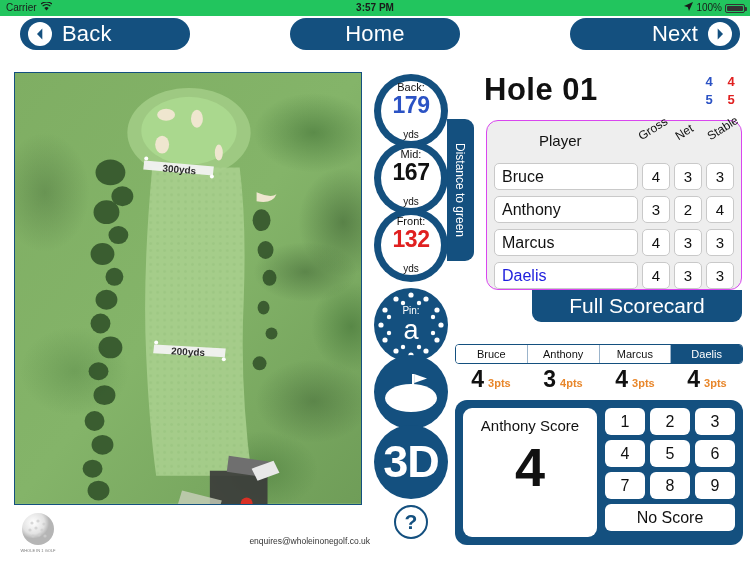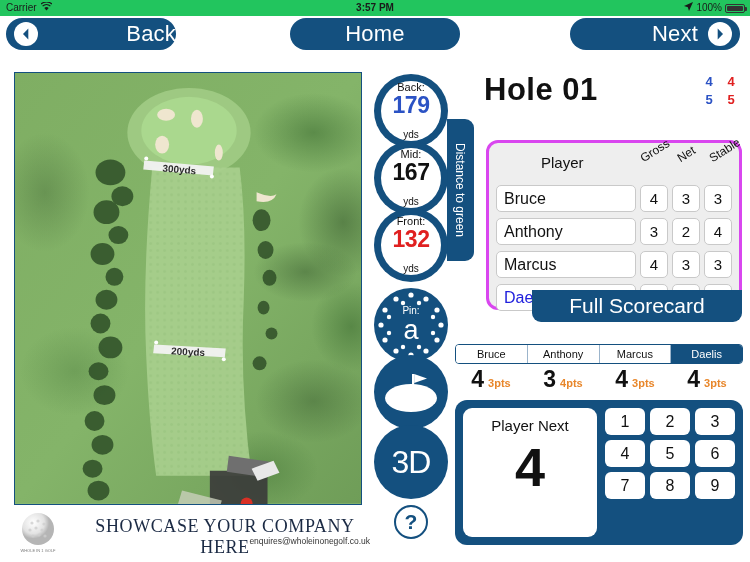--- a/index.html
+++ b/index.html
@@ -32,21 +32,21 @@
 
   
   #top-nav { position: absolute; top: 16px; left: 0; width: 750px; height: 36px; }
   .nav-btn {
     position: absolute; top: 2px; height: 32px;
     background: #14507f; border-radius: 16px;
     display: flex; align-items: center; justify-content: center;
     color: #ffffff; font-size: 22px; letter-spacing: .2px;
     cursor: pointer; user-select: none;
   }
-  #btn-back { left: 6px; width: 170px; justify-content: space-between; padding-left: 8px; gap: 10px; }
+  #btn-back { left: 20px; width: 170px; justify-content: flex-start; padding-left: 8px; gap: 10px; }
   #btn-home { left: 290px; width: 170px; }
   #btn-next { right: 10px; width: 170px; justify-content: flex-end; padding-right: 8px; gap: 10px; }
   .nav-chevron {
     width: 24px; height: 24px; border-radius: 50%; background: #ffffff;
     display: flex; align-items: center; justify-content: center; flex: none;
   }
   .nav-chevron svg { display: block; }
 
   
   #course-map {
@@ -97,21 +97,21 @@
 
   #green-button {
     position: absolute; left: 374px; top: 355px; width: 74px; height: 74px;
     border-radius: 50%; background: #14507f; cursor: pointer;
     display: flex; align-items: center; justify-content: center;
   }
   #hole3d-button {
     position: absolute; left: 374px; top: 425px; width: 74px; height: 74px;
     border-radius: 50%; background: #14507f; cursor: pointer;
     display: flex; align-items: center; justify-content: center;
-    color: #ffffff; font-size: 32px; font-weight: normal; letter-spacing: -1px;
+    color: #ffffff; font-size: 45px; font-weight: bold; letter-spacing: -1px;
   }
   #help-button {
     position: absolute; left: 394px; top: 505px; width: 34px; height: 34px;
     border-radius: 50%; border: 2px solid #14507f; background: #ffffff;
     display: flex; align-items: center; justify-content: center;
     color: #14507f; font-size: 21px; font-weight: bold; cursor: pointer;
   }
 
   
   #hole-title {
@@ -122,21 +122,21 @@
     position: absolute; right: 8px; top: 74px;
     display: grid; grid-template-columns: 22px 22px; grid-auto-rows: 18px;
     font-size: 13px; font-weight: bold; text-align: center;
   }
   .stat-blue { color: #2b52c4; }
   .stat-red  { color: #e02020; }
 
   
   #scorecard-panel {
     position: absolute; left: 486px; top: 120px; width: 256px; height: 170px;
-    background: #eeeeee; border: 3px solid #d946ef; border-radius: 12px; margin-top: 20px;
+    background: #eeeeee; border: 1px solid #d946ef; border-radius: 12px;
   }
   #scorecard-head { position: relative; height: 40px; }
   #head-player {
     position: absolute; left: 52px; top: 11px; font-size: 15px; color: #111;
   }
   .head-rot {
     position: absolute; top: 8px; font-size: 12px; color: #111;
     transform: rotate(-32deg); transform-origin: left bottom; white-space: nowrap;
   }
   #head-gross { left: 156px; }
@@ -516,39 +516,40 @@
     <span class="pp-pts">3pts</span>
   </div>
   <div class="pp-cell">
     <span class="pp-score">4</span>
     <span class="pp-pts">3pts</span>
   </div>
 </div>
 
 <div id="score-entry">
   <div id="player-score-box">
-    <span id="player-score-label">Player Next</span>
+    <span id="player-score-label">Anthony Score</span>
     <span id="player-score-value">4</span>
   </div>
   <div id="keypad">
     <div class="kp-row">
       <div class="kp-key">1</div>
       <div class="kp-key">2</div>
       <div class="kp-key">3</div>
     </div>
     <div class="kp-row">
       <div class="kp-key">4</div>
       <div class="kp-key">5</div>
       <div class="kp-key">6</div>
     </div>
     <div class="kp-row">
       <div class="kp-key">7</div>
       <div class="kp-key">8</div>
       <div class="kp-key">9</div>
     </div>
+    <div id="kp-noscore">No Score</div>
   </div>
 </div>
 
 <div id="footer-ad">
   <svg id="ad-ball" viewBox="0 0 44 44">
     <defs>
       <radialGradient id="ballG" cx="35%" cy="30%">
         <stop offset="0%" stop-color="#ffffff"></stop>
           <stop offset="70%" stop-color="#e2e2e2"></stop>
           <stop offset="100%" stop-color="#b5b5b5"></stop>
@@ -561,15 +562,14 @@
         <circle cx="28" cy="13" r="1.6"></circle>
       <circle cx="14" cy="19" r="1.6"></circle>
         <circle cx="20" cy="17" r="1.6"></circle>
         <circle cx="26" cy="19" r="1.6"></circle>
       <circle cx="17" cy="25" r="1.6"></circle>
         <circle cx="23" cy="24" r="1.6"></circle>
         <circle cx="29" cy="25" r="1.6"></circle>
     </g>
     <text x="22" y="41" font-family="Liberation Sans, sans-serif" font-size="4" fill="#7a7a7a" text-anchor="middle">WHOLE IN 1 GOLF</text>
   </svg>
-  <div id="ad-headline">SHOWCASE YOUR COMPANY HERE</div>
   <div id="ad-email">enquires@wholeinonegolf.co.uk</div>
 </div>
 
 </body></html>

